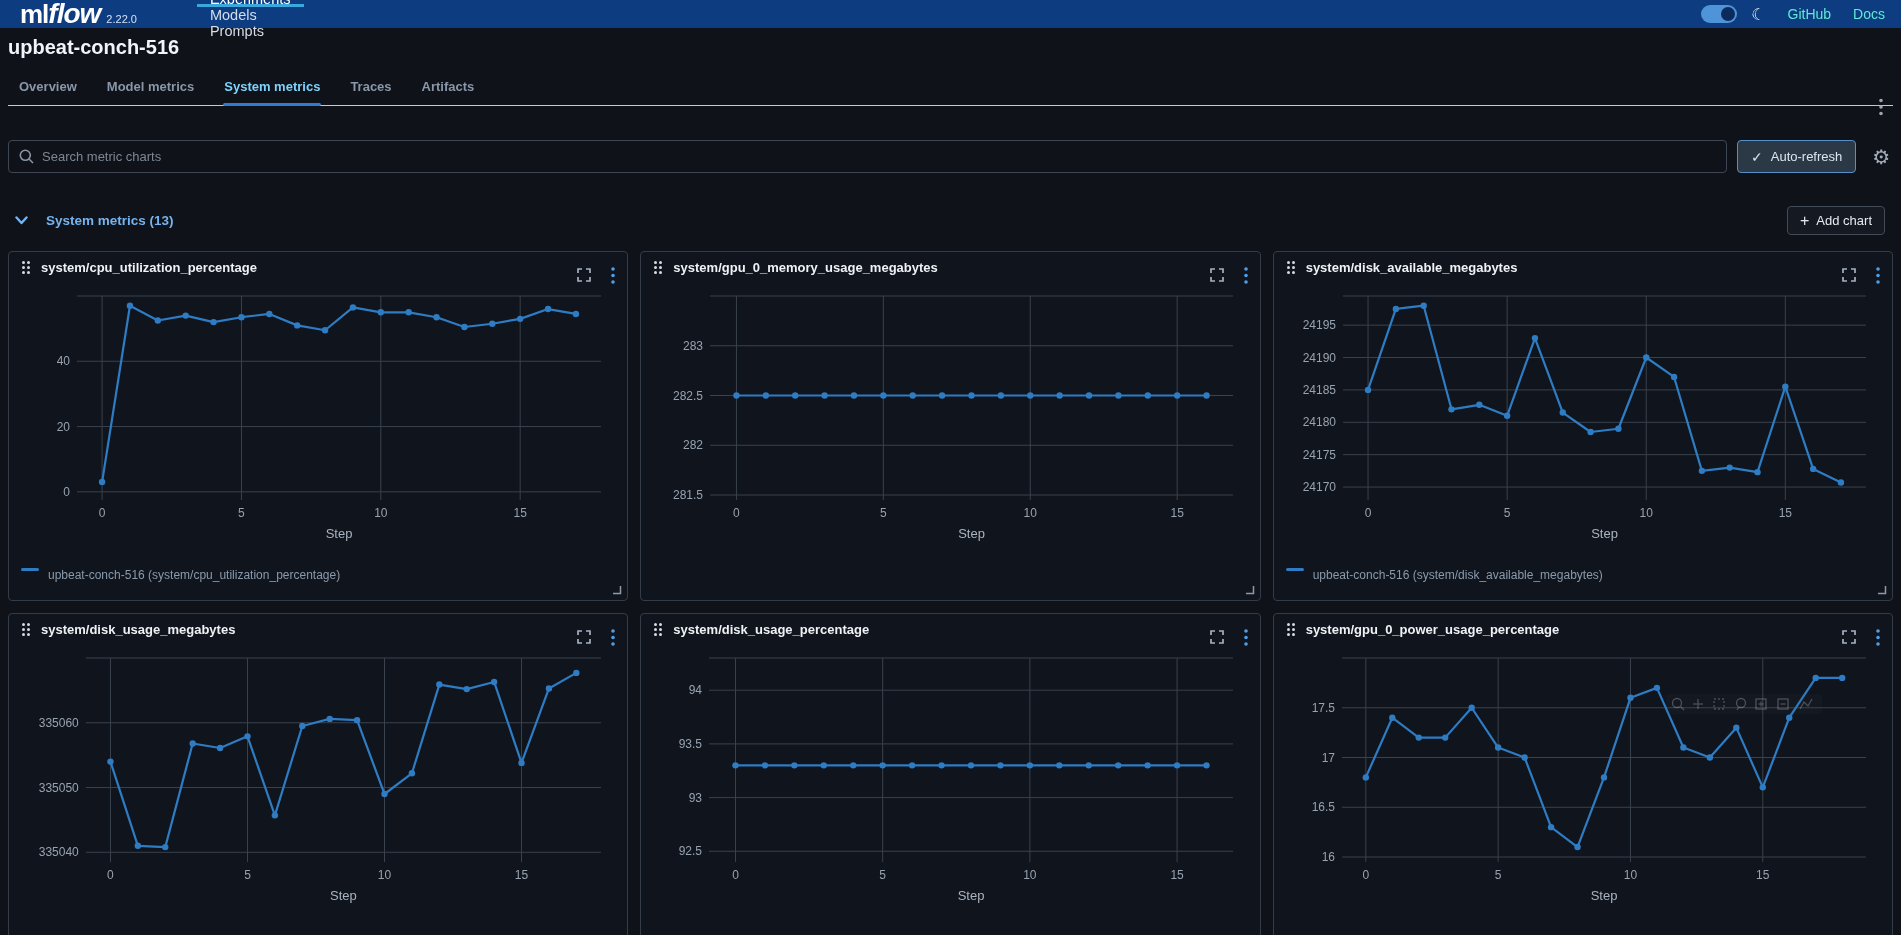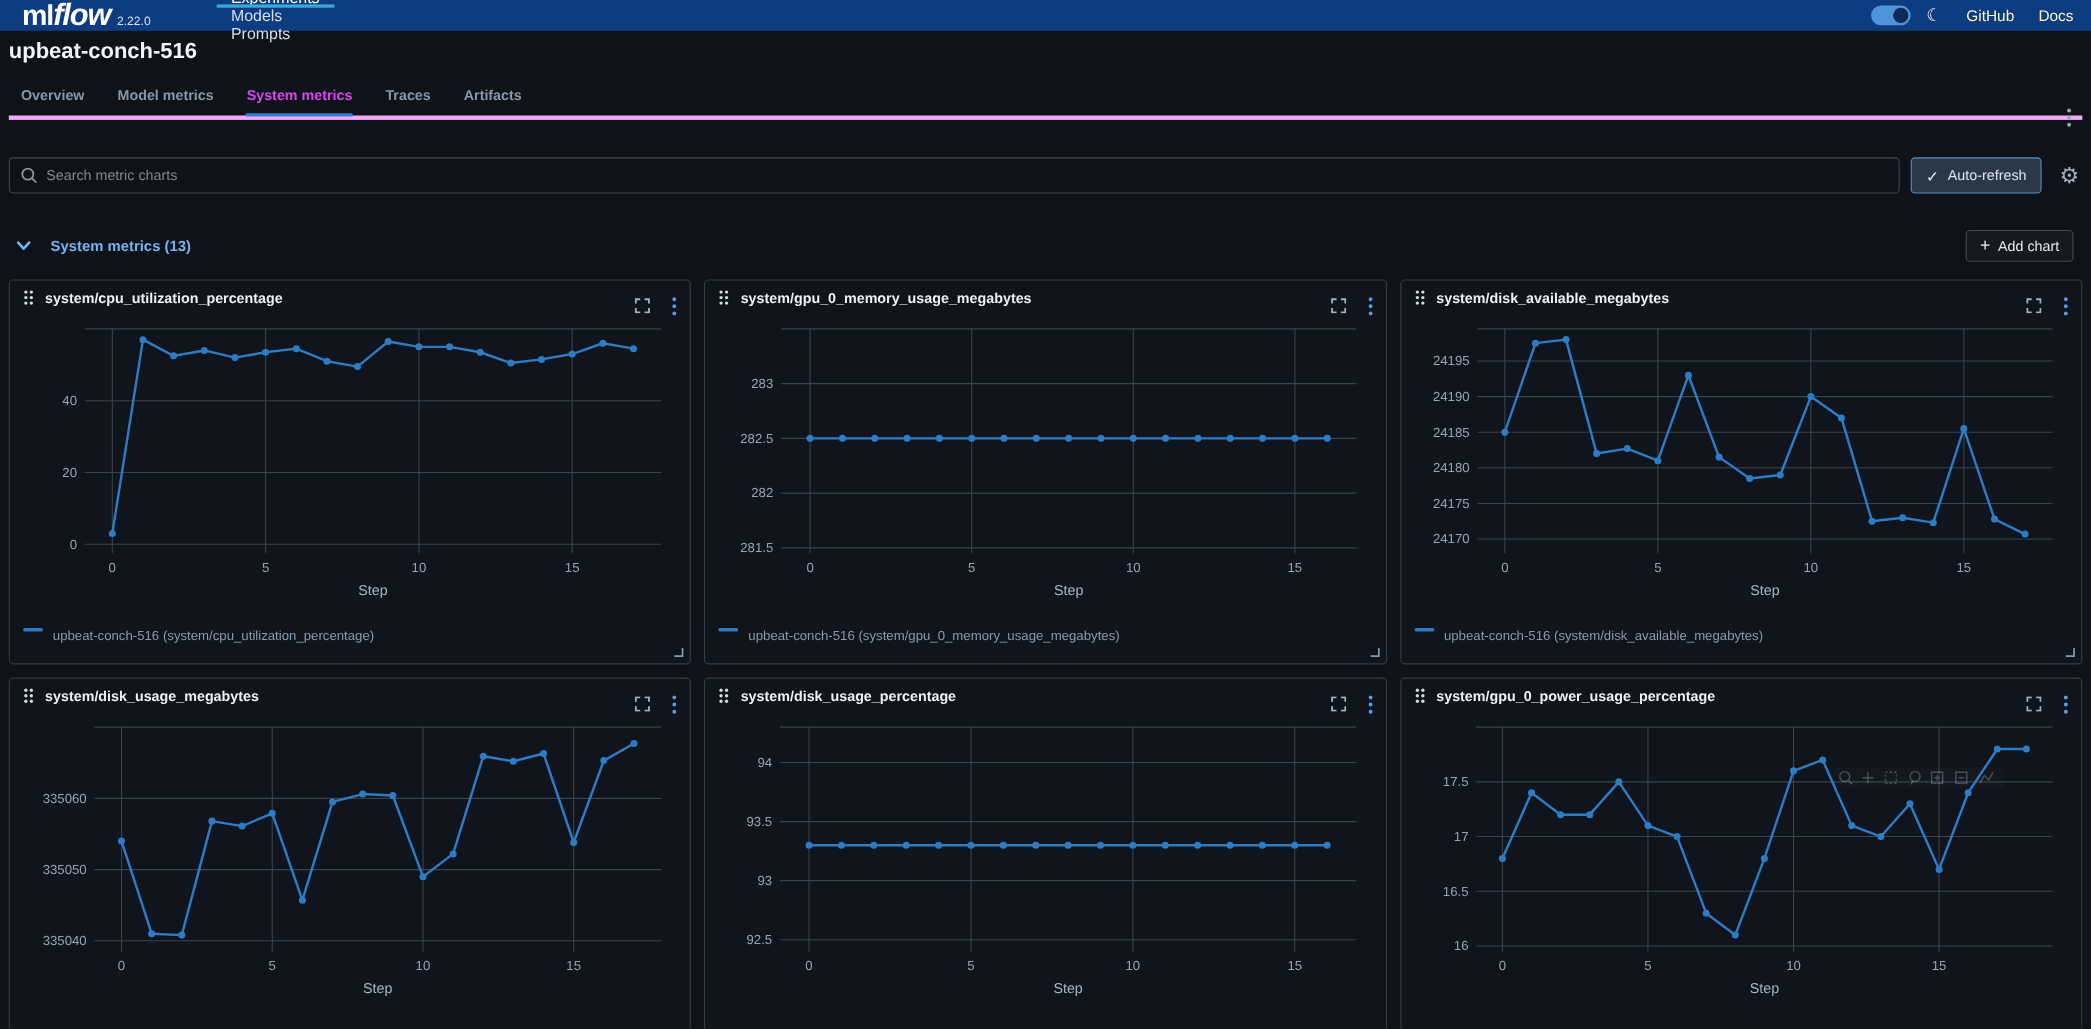--- a/index.html
+++ b/index.html
@@ -13,33 +13,33 @@
   .logo-flow { font-size:28px; font-weight:bold; font-style:italic; color:#ffffff; letter-spacing:-1px; }
   .logo-ver { font-size:11px; color:#d5e2f2; margin-left:6px; }
   .nav-items { display:flex; margin-left:52px; height:46px;flex-direction:column; }
   .nav-item { display:flex; align-items:center; padding:0 21px; font-size:14.5px; color:#d4deec; cursor:pointer; position:relative; }
   .nav-item.active { color:#ffffff; }
   .nav-item.active::after { content:""; position:absolute; left:8px; right:8px; bottom:0; height:3px; background:#3aa8dc; }
   .nav-right { margin-left:auto; display:flex; align-items:center; gap:22px; }
   .theme-toggle { width:36px; height:18px; border-radius:10px; background:#4f94d8; position:relative; cursor:pointer; }
   .theme-knob { position:absolute; top:2px; right:2px; width:14px; height:14px; border-radius:50%; background:#0c2b5c; }
   .moon { font-size:16px; color:#f2f6fa; margin-left:-8px; }
-  .nav-link { font-size:14px; color:#fef9c3; cursor:pointer; }
+  .nav-link { font-size:14px; color:#5eead4; cursor:pointer; }
 
   
   .content { padding:0 8px; }
   .breadcrumb { margin-top:14px; font-size:13px; display:flex; align-items:center; gap:7px; padding-left:1px; }
   .bc-link { color:#4d9cd9; cursor:pointer; }
   .bc-sep { color:#8b95a3; font-size:14px; }
   .page-title { margin-top:8px; font-size:20px; font-weight:bold; color:#f1f4f8; }
   .kebab-page { position:absolute; right:18px; top:98px; }
 
-  .tabs { display:flex; gap:8px; margin-top:20px; border-bottom:4px solid #f0abfc; }
+  .tabs { display:flex; gap:8px; margin-top:20px; border-bottom:1px solid #f0abfc; }
   .tab { padding:0 11px 11px 11px; font-size:13px; font-weight:bold; color:#8997a8; cursor:pointer; position:relative; }
-  .tab.active { color:#d946ef; }
+  .tab.active { color:#7dd3fc; }
   .tab.active::after { content:""; position:absolute; left:10px; right:10px; bottom:-1px; height:3px; border-radius:2px; background:#2e7dd1; }
 
   
   .toolbar { display:flex; align-items:center; margin-top:34px; }
   .search-box { flex:0 0 auto; width:1719px; height:33px; border:1px solid #3f4754; border-radius:4px; display:flex; align-items:center; padding:0 10px; background:#0f1218; }
   .search-box input { flex:1; background:transparent; border:none; outline:none; color:#cfd8e2; font-size:13px; font-family:"Liberation Sans",sans-serif; margin-left:8px; }
   .search-box input::placeholder { color:#7d8894; }
   .btn-autorefresh { margin-left:10px; height:33px; padding:0 13px; display:flex; align-items:center; gap:8px; background:#2b3947; border:1px solid #568fc9; border-radius:4px; color:#dbe5ee; font-size:13px; cursor:pointer; white-space:nowrap; }
   .check { font-size:14px; color:#dbe5ee; }
   .gear { margin-left:16px; font-size:20px; color:#a2adbb; cursor:pointer; line-height:1; }
@@ -293,24 +293,20 @@
             <circle cx="347.8820224719102" cy="105.51219512195067" r="3.2" fill="#2e7cc3"></circle>
             <circle cx="377.2640449438203" cy="105.51219512195067" r="3.2" fill="#2e7cc3"></circle>
             <circle cx="406.6460674157304" cy="105.51219512195067" r="3.2" fill="#2e7cc3"></circle>
             <circle cx="436.0280898876405" cy="105.51219512195067" r="3.2" fill="#2e7cc3"></circle>
             <circle cx="465.4101123595506" cy="105.51219512195067" r="3.2" fill="#2e7cc3"></circle>
             <circle cx="494.79213483146077" cy="105.51219512195067" r="3.2" fill="#2e7cc3"></circle>
             <circle cx="524.1741573033709" cy="105.51219512195067" r="3.2" fill="#2e7cc3"></circle>
             <circle cx="553.556179775281" cy="105.51219512195067" r="3.2" fill="#2e7cc3"></circle>
             <text x="318.5" y="248" fill="#a9b4c0" font-size="13" text-anchor="middle">Step</text>
           </svg>
-      </div>
-      <div class="legend">
-        <span class="legend-swatch"></span>
-        <span class="legend-label">upbeat-conch-516 (system/gpu_0_memory_usage_megabytes)</span>
       </div>
       <span class="resize-handle">
           <svg width="11" height="11" viewBox="0 0 11 11" fill="none" stroke="#8e99a6" stroke-width="1.5">
             <path d="M9.5 2 V9.5 H2"></path>
           </svg>
         </span>
     </div>
 
     <div class="card">
       <div class="card-header">

